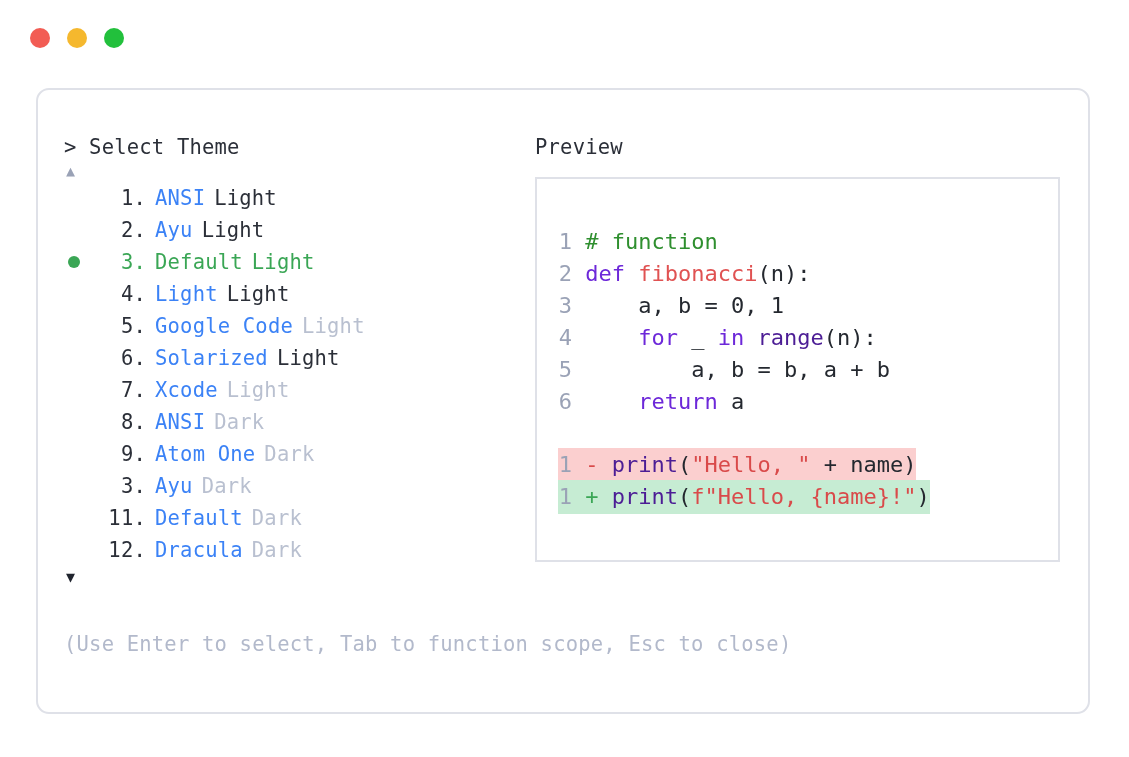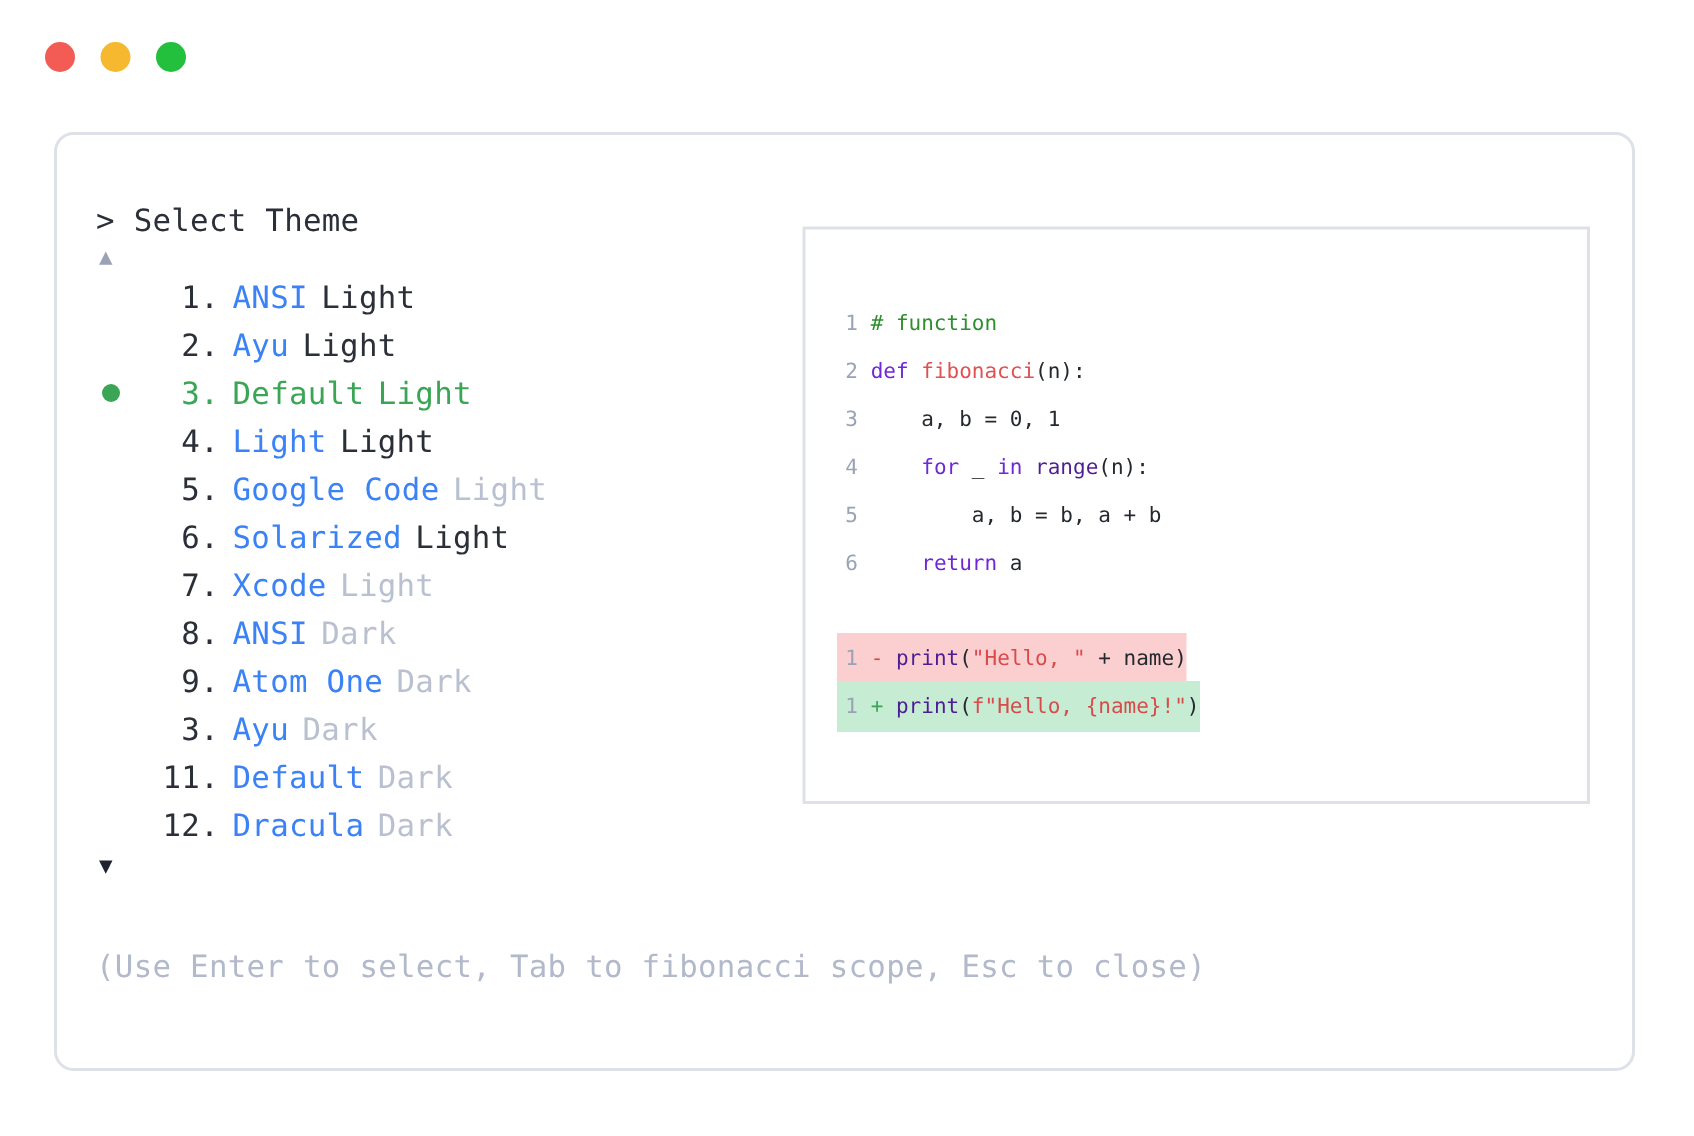--- a/index.html
+++ b/index.html
@@ -154,21 +154,21 @@
     height: 385px;
     box-sizing: border-box;
     border: 2px solid #dfe1e8;
     background: #ffffff;
     position: relative;
   }
   .code {
     position: absolute;
     left: 21px;
     top: 47px;
-    font-size: 14px;
+    font-size: 22px;
     line-height: 32px;
     white-space: pre;
   }
   .cline { display: block; height: 32px; white-space: pre; }
   .ln {
     display: inline-block;
     width: 14px;
     text-align: right;
     color: #9aa2b6;
   }
@@ -219,23 +219,24 @@
             <li class="theme-row"><span class="bullet-slot"></span><span class="idx">8.</span><span class="tname">ANSI</span><span class="tsuffix dim">Dark</span></li>
             <li class="theme-row"><span class="bullet-slot"></span><span class="idx">9.</span><span class="tname">Atom One</span><span class="tsuffix dim">Dark</span></li>
             <li class="theme-row"><span class="bullet-slot"></span><span class="idx">3.</span><span class="tname">Ayu</span><span class="tsuffix dim">Dark</span></li>
             <li class="theme-row"><span class="bullet-slot"></span><span class="idx">11.</span><span class="tname">Default</span><span class="tsuffix dim">Dark</span></li>
             <li class="theme-row"><span class="bullet-slot"></span><span class="idx">12.</span><span class="tname">Dracula</span><span class="tsuffix dim">Dark</span></li>
           </ul>
 
         <div class="scroll-arrow down">▼</div>
       </div>
 
-      <div class="hint">(Use Enter to select, Tab to fibonacci scope, Esc to close)</div>
+      <div class="hint">(Use Enter to select, Tab to function scope, Esc to close)</div>
 
       <div class="right-col">
+        <div class="preview-label">Preview</div>
 
         <div class="preview-box">
           <div class="code" id="code-block"><span class="cline"><span class="ln">1</span> <span class="tok-com"># function</span></span><span class="cline"><span class="ln">2</span> <span class="tok-kw">def </span><span class="tok-fn">fibonacci</span><span class="tok-pln">(n):</span></span><span class="cline"><span class="ln">3</span> <span class="tok-pln">    a, b = </span><span class="tok-num">0</span><span class="tok-pln">, </span><span class="tok-num">1</span></span><span class="cline"><span class="ln">4</span> <span class="tok-pln">    </span><span class="tok-kw">for</span><span class="tok-pln"> _ </span><span class="tok-kw">in</span><span class="tok-pln"> </span><span class="tok-bi">range</span><span class="tok-pln">(n):</span></span><span class="cline"><span class="ln">5</span> <span class="tok-pln">        a, b = b, a + b</span></span><span class="cline"><span class="ln">6</span> <span class="tok-pln">    </span><span class="tok-kw">return</span><span class="tok-pln"> a</span></span><span class="gap"></span><span class="cline"><span class="diffline del" style="background: rgb(251, 207, 207);"><span class="ln">1</span> <span class="tok-del">-</span> <span class="tok-bi">print</span><span class="tok-pln">(</span><span class="tok-str">"Hello, "</span><span class="tok-pln"> + name)</span></span></span><span class="cline"><span class="diffline add" style="background: rgb(198, 236, 211);"><span class="ln">1</span> <span class="tok-add">+</span> <span class="tok-bi">print</span><span class="tok-pln">(</span><span class="tok-str">f"Hello, {name}!"</span><span class="tok-pln">)</span></span></span></div>
         </div>
       </div>
 
     </div>
   </div>
 </div>
 

